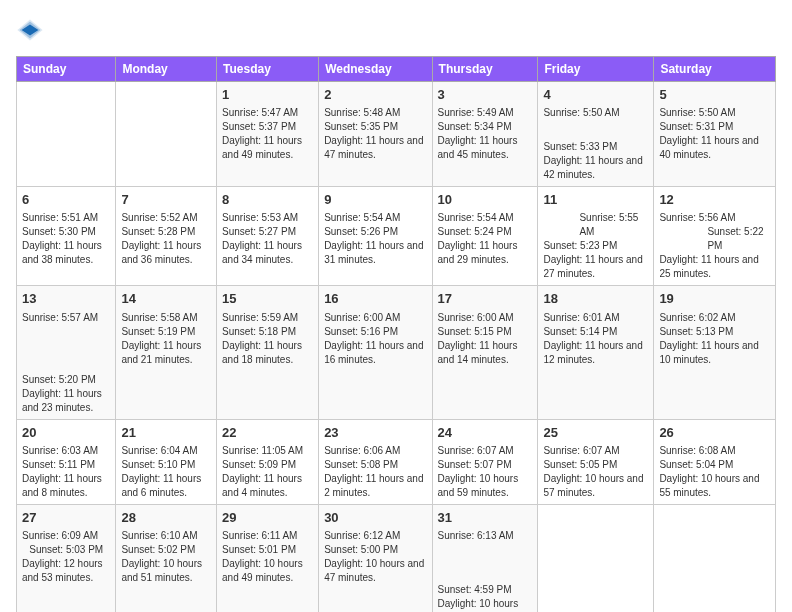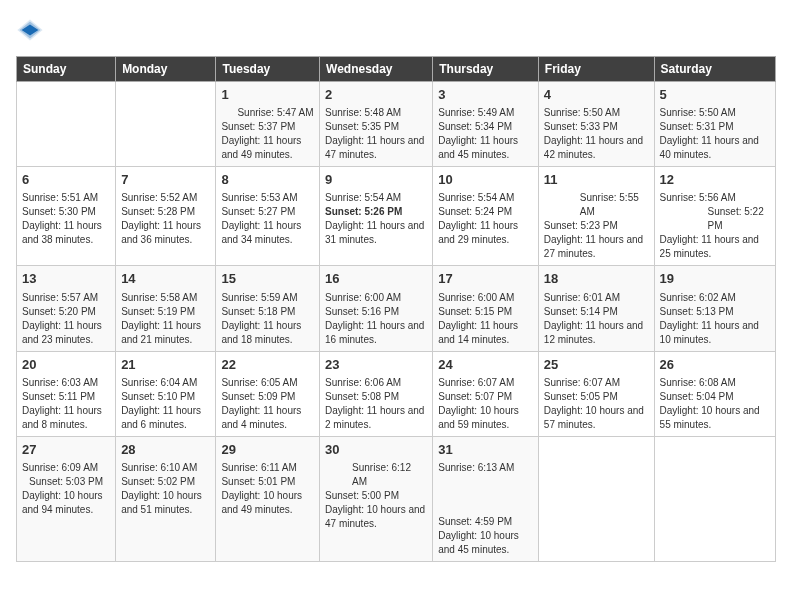--- a/index.html
+++ b/index.html
@@ -46,21 +46,21 @@
     .subtitle {
       font-size: 14px;
       color: #555;
     }
     table {
       width: 100%;
       border-collapse: collapse;
       font-size: 10.5px;
     }
     thead tr th {
-      background-color: #404040;
+      background-color: #8b5cf6;
       color: #fff;
       padding: 5px 6px;
       text-align: left;
       font-size: 12px;
       font-weight: 600;
       border: 1px solid #aaa;
     }
     tbody tr td {
       border: 1px solid #ccc;
       vertical-align: top;
@@ -122,40 +122,40 @@
         <th>Friday</th>
         <th>Saturday</th>
       </tr>
   </thead>
   <tbody>
   <tr>
         <td class="empty"></td>
         <td class="empty"></td>
         <td>
           <span class="day-num">1</span>
-          <span style="display: block; margin-left: 16px;">Sunrise: 5:47 AM</span>
+          <span style="display: block;">Sunrise: 5:47 AM</span>
           <span style="display: block;">Sunset: 5:37 PM</span>
           <span style="display: block;">Daylight: 11 hours and 49 minutes.</span>
         </td>
         <td>
           <span class="day-num">2</span>
           <span style="display: block;">Sunrise: 5:48 AM</span>
           <span style="display: block;">Sunset: 5:35 PM</span>
           <span style="display: block;">Daylight: 11 hours and 47 minutes.</span>
         </td>
         <td>
           <span class="day-num">3</span>
           <span style="display: block;">Sunrise: 5:49 AM</span>
           <span style="display: block;">Sunset: 5:34 PM</span>
           <span style="display: block;">Daylight: 11 hours and 45 minutes.</span>
         </td>
         <td>
           <span class="day-num">4</span>
           <span style="display: block;">Sunrise: 5:50 AM</span>
-          <span style="display: block;">Sunset: 5:33 PM</span>
+          <span style="display: block; margin-top: 20px;">Sunset: 5:33 PM</span>
           <span style="display: block;">Daylight: 11 hours and 42 minutes.</span>
         </td>
         <td>
           <span class="day-num">5</span>
           <span style="display: block;">Sunrise: 5:50 AM</span>
           <span style="display: block;">Sunset: 5:31 PM</span>
           <span style="display: block;">Daylight: 11 hours and 40 minutes.</span>
         </td>
       </tr>
       <tr>
@@ -173,21 +173,21 @@
         </td>
         <td>
           <span class="day-num">8</span>
           <span style="display: block;">Sunrise: 5:53 AM</span>
           <span style="display: block;">Sunset: 5:27 PM</span>
           <span style="display: block;">Daylight: 11 hours and 34 minutes.</span>
         </td>
         <td>
           <span class="day-num">9</span>
           <span style="display: block;">Sunrise: 5:54 AM</span>
-          <span style="display: block; font-weight: bold;">Sunset: 5:26 PM</span>
+          <span style="display: block;">Sunset: 5:26 PM</span>
           <span style="display: block;">Daylight: 11 hours and 31 minutes.</span>
         </td>
         <td>
           <span class="day-num">10</span>
           <span style="display: block;">Sunrise: 5:54 AM</span>
           <span style="display: block;">Sunset: 5:24 PM</span>
           <span style="display: block;">Daylight: 11 hours and 29 minutes.</span>
         </td>
         <td>
           <span class="day-num">11</span>
@@ -199,21 +199,21 @@
           <span class="day-num">12</span>
           <span style="display: block;">Sunrise: 5:56 AM</span>
           <span style="display: block; margin-left: 48px;">Sunset: 5:22 PM</span>
           <span style="display: block;">Daylight: 11 hours and 25 minutes.</span>
         </td>
       </tr>
       <tr>
         <td>
           <span class="day-num">13</span>
           <span style="display: block;">Sunrise: 5:57 AM</span>
-          <span style="display: block;">Sunset: 5:20 PM</span>
+          <span style="display: block; margin-top: 48px;">Sunset: 5:20 PM</span>
           <span style="display: block;">Daylight: 11 hours and 23 minutes.</span>
         </td>
         <td>
           <span class="day-num">14</span>
           <span style="display: block;">Sunrise: 5:58 AM</span>
           <span style="display: block;">Sunset: 5:19 PM</span>
           <span style="display: block;">Daylight: 11 hours and 21 minutes.</span>
         </td>
         <td>
           <span class="day-num">15</span>
@@ -254,21 +254,21 @@
           <span style="display: block;">Daylight: 11 hours and 8 minutes.</span>
         </td>
         <td>
           <span class="day-num">21</span>
           <span style="display: block;">Sunrise: 6:04 AM</span>
           <span style="display: block;">Sunset: 5:10 PM</span>
           <span style="display: block;">Daylight: 11 hours and 6 minutes.</span>
         </td>
         <td>
           <span class="day-num">22</span>
-          <span style="display: block;">Sunrise: 6:05 AM</span>
+          <span style="display: block;">Sunrise: 11:05 AM</span>
           <span style="display: block;">Sunset: 5:09 PM</span>
           <span style="display: block;">Daylight: 11 hours and 4 minutes.</span>
         </td>
         <td>
           <span class="day-num">23</span>
           <span style="display: block;">Sunrise: 6:06 AM</span>
           <span style="display: block;">Sunset: 5:08 PM</span>
           <span style="display: block;">Daylight: 11 hours and 2 minutes.</span>
         </td>
         <td>
@@ -288,37 +288,37 @@
           <span style="display: block;">Sunrise: 6:08 AM</span>
           <span style="display: block;">Sunset: 5:04 PM</span>
           <span style="display: block;">Daylight: 10 hours and 55 minutes.</span>
         </td>
       </tr>
       <tr>
         <td>
           <span class="day-num">27</span>
           <span style="display: block;">Sunrise: 6:09 AM</span>
           <span style="display: block; text-align: center;">Sunset: 5:03 PM</span>
-          <span style="display: block;">Daylight: 10 hours and 94 minutes.</span>
+          <span style="display: block;">Daylight: 12 hours and 53 minutes.</span>
         </td>
         <td>
           <span class="day-num">28</span>
           <span style="display: block;">Sunrise: 6:10 AM</span>
           <span style="display: block;">Sunset: 5:02 PM</span>
           <span style="display: block;">Daylight: 10 hours and 51 minutes.</span>
         </td>
         <td>
           <span class="day-num">29</span>
           <span style="display: block;">Sunrise: 6:11 AM</span>
           <span style="display: block;">Sunset: 5:01 PM</span>
           <span style="display: block;">Daylight: 10 hours and 49 minutes.</span>
         </td>
         <td>
           <span class="day-num">30</span>
-          <span style="display: block; margin-left: 27px;">Sunrise: 6:12 AM</span>
+          <span style="display: block;">Sunrise: 6:12 AM</span>
           <span style="display: block;">Sunset: 5:00 PM</span>
           <span style="display: block;">Daylight: 10 hours and 47 minutes.</span>
         </td>
         <td>
           <span class="day-num">31</span>
           <span style="display: block;">Sunrise: 6:13 AM</span>
           <span style="display: block; margin-top: 40px;">Sunset: 4:59 PM</span>
           <span style="display: block;">Daylight: 10 hours and 45 minutes.</span>
         </td>
         <td class="empty"></td>

